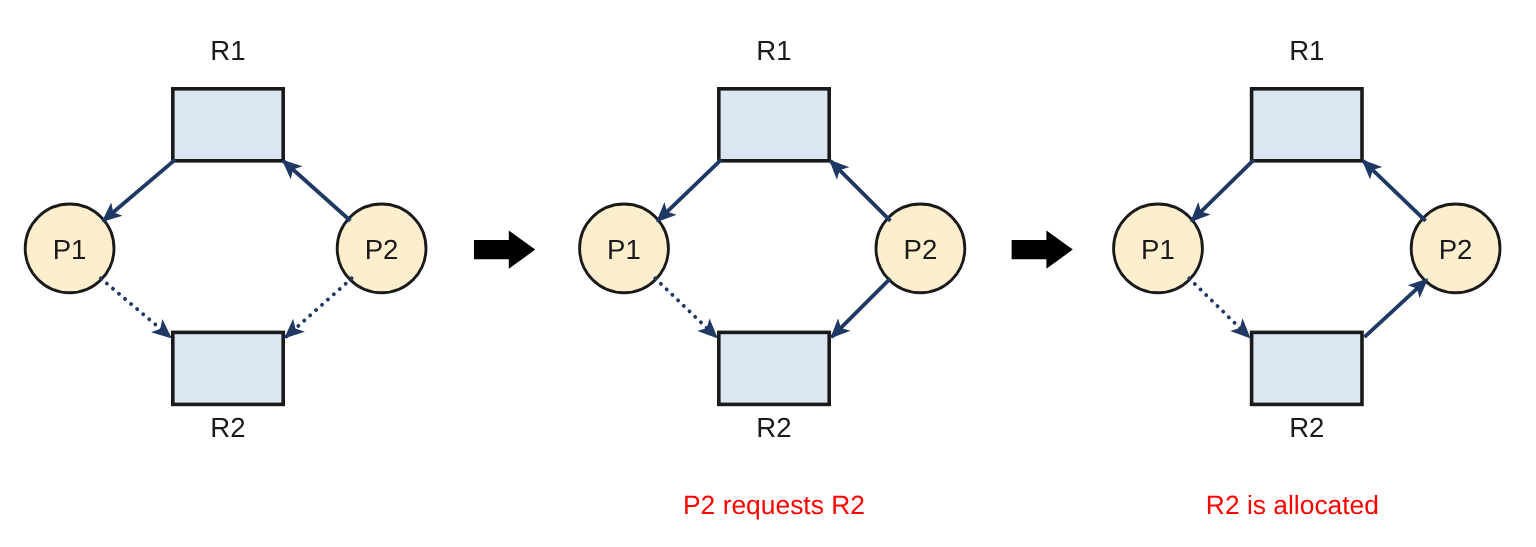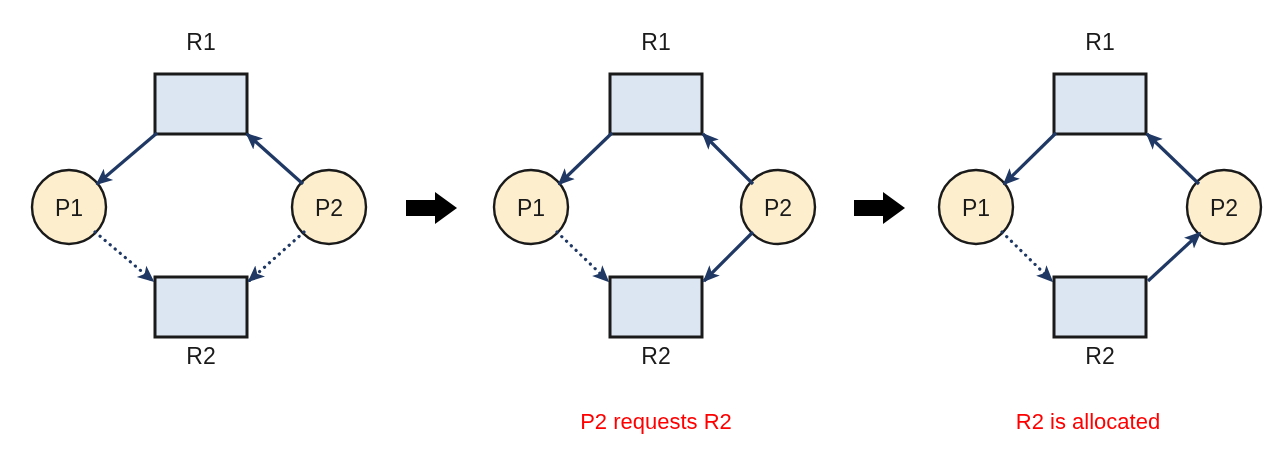--- a/index.html
+++ b/index.html
@@ -10,21 +10,20 @@
   body {
     width: 1280px;
     height: 456px;
     font-family: "Liberation Sans", sans-serif;
     overflow: hidden;
   }
   #diagram-root {
     position: relative;
     width: 1268px;
     height: 456px;
-    padding-left: 11px;
   }
   svg.diagram-canvas {
     display: block;
     width: 1280px;
     height: 456px;
   }
   .node-label {
     font-family: "Liberation Sans", sans-serif;
     font-size: 23px;
     fill: #1a1a1a;

